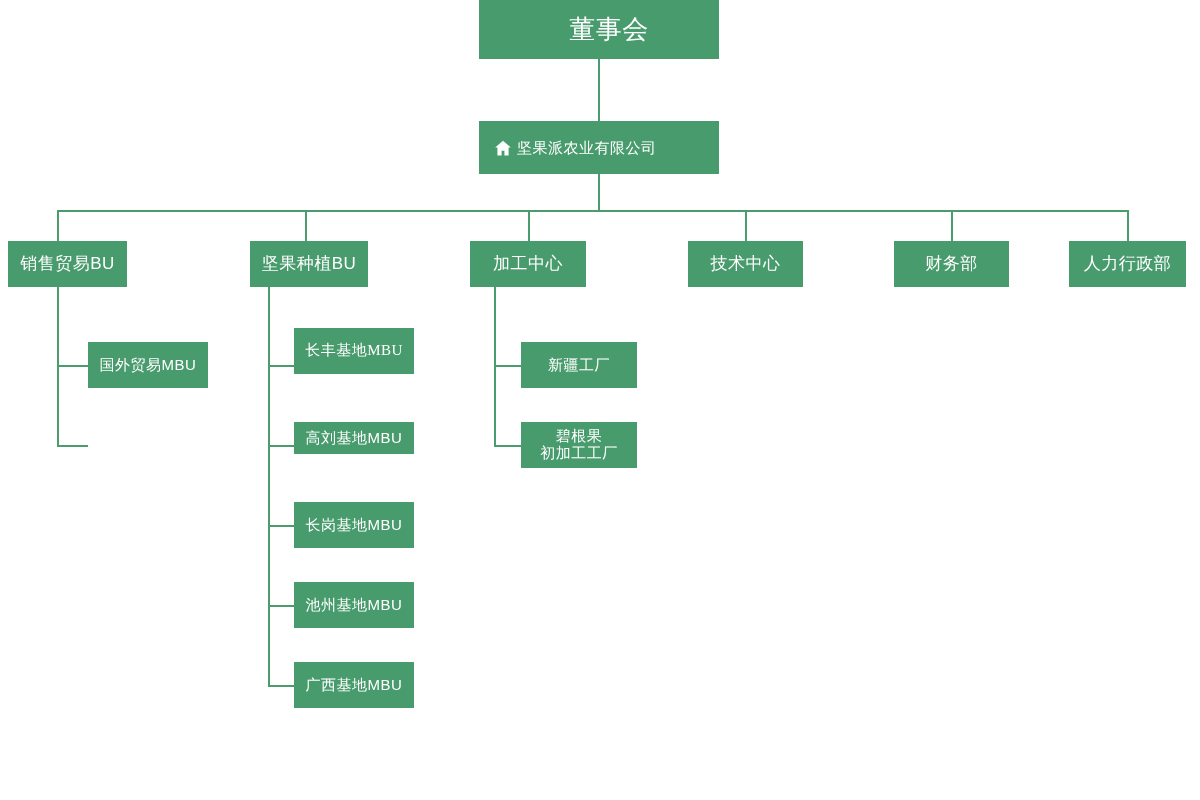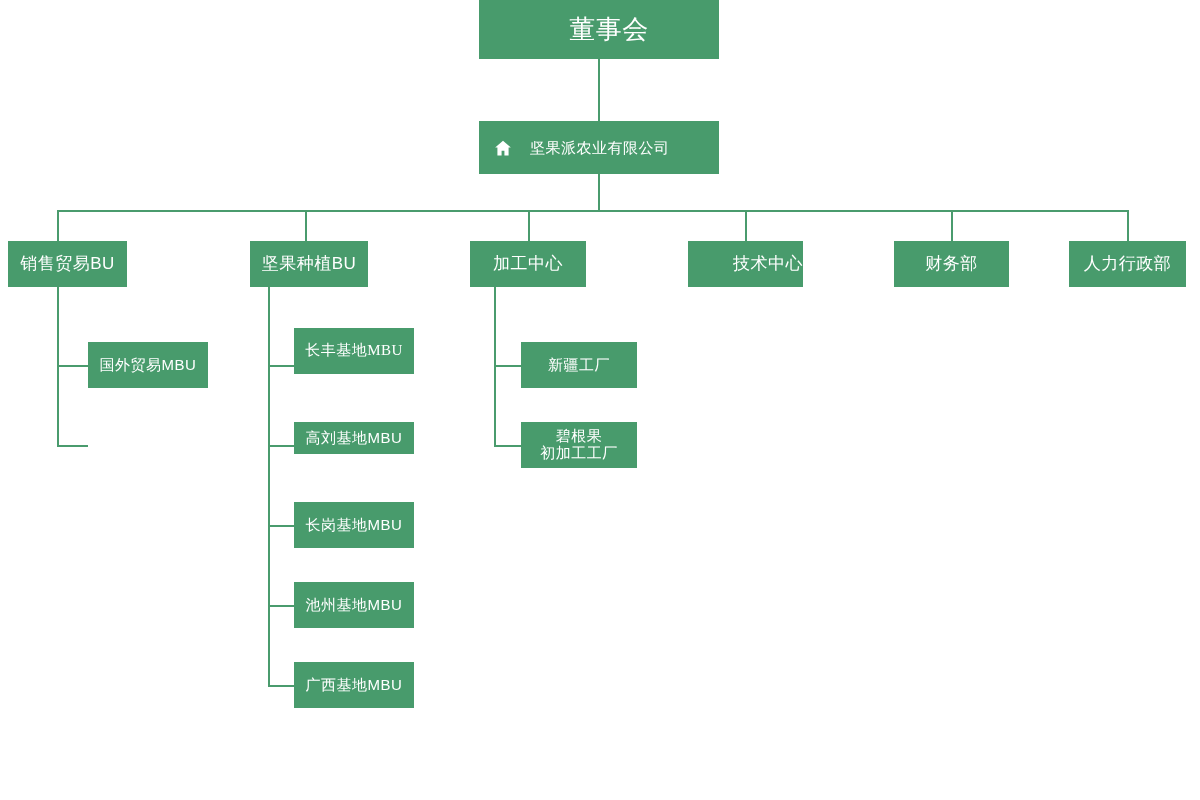--- a/index.html
+++ b/index.html
@@ -34,21 +34,21 @@
     letter-spacing: 0.5px;
     white-space: pre-line;
     z-index: 2;
   }
   .node.lvl0 {
     font-size: 26px;
   }
   .node.lvl1 {
     font-size: 15px;
     justify-content: flex-start;
-    padding-left: 51px;
+    padding-left: 38px;
   }
   .node.lvl2 {
     font-size: 17px;
   }
   .node.lvl3 {
     font-size: 15px;
   }
   .node.two-line {
     line-height: 1.12;
   }
@@ -118,21 +118,21 @@
   </div>
 
   <div class="node lvl2" style="left:250px; top:241px; width:118px; height:46px;">
     <span>坚果种植BU</span>
   </div>
 
   <div class="node lvl2" style="left:470px; top:241px; width:116px; height:46px;">
     <span>加工中心</span>
   </div>
 
-  <div class="node lvl2" style="left:688px; top:241px; width:115px; height:46px;justify-content:flex-end;">
+  <div class="node lvl2" style="left:688px; top:241px; width:115px; height:46px;">
     <span>技术中心</span>
   </div>
 
   <div class="node lvl2" style="left:894px; top:241px; width:115px; height:46px;">
     <span>财务部</span>
   </div>
 
   <div class="node lvl2" style="left:1069px; top:241px; width:117px; height:46px;">
     <span>人力行政部</span>
   </div>

